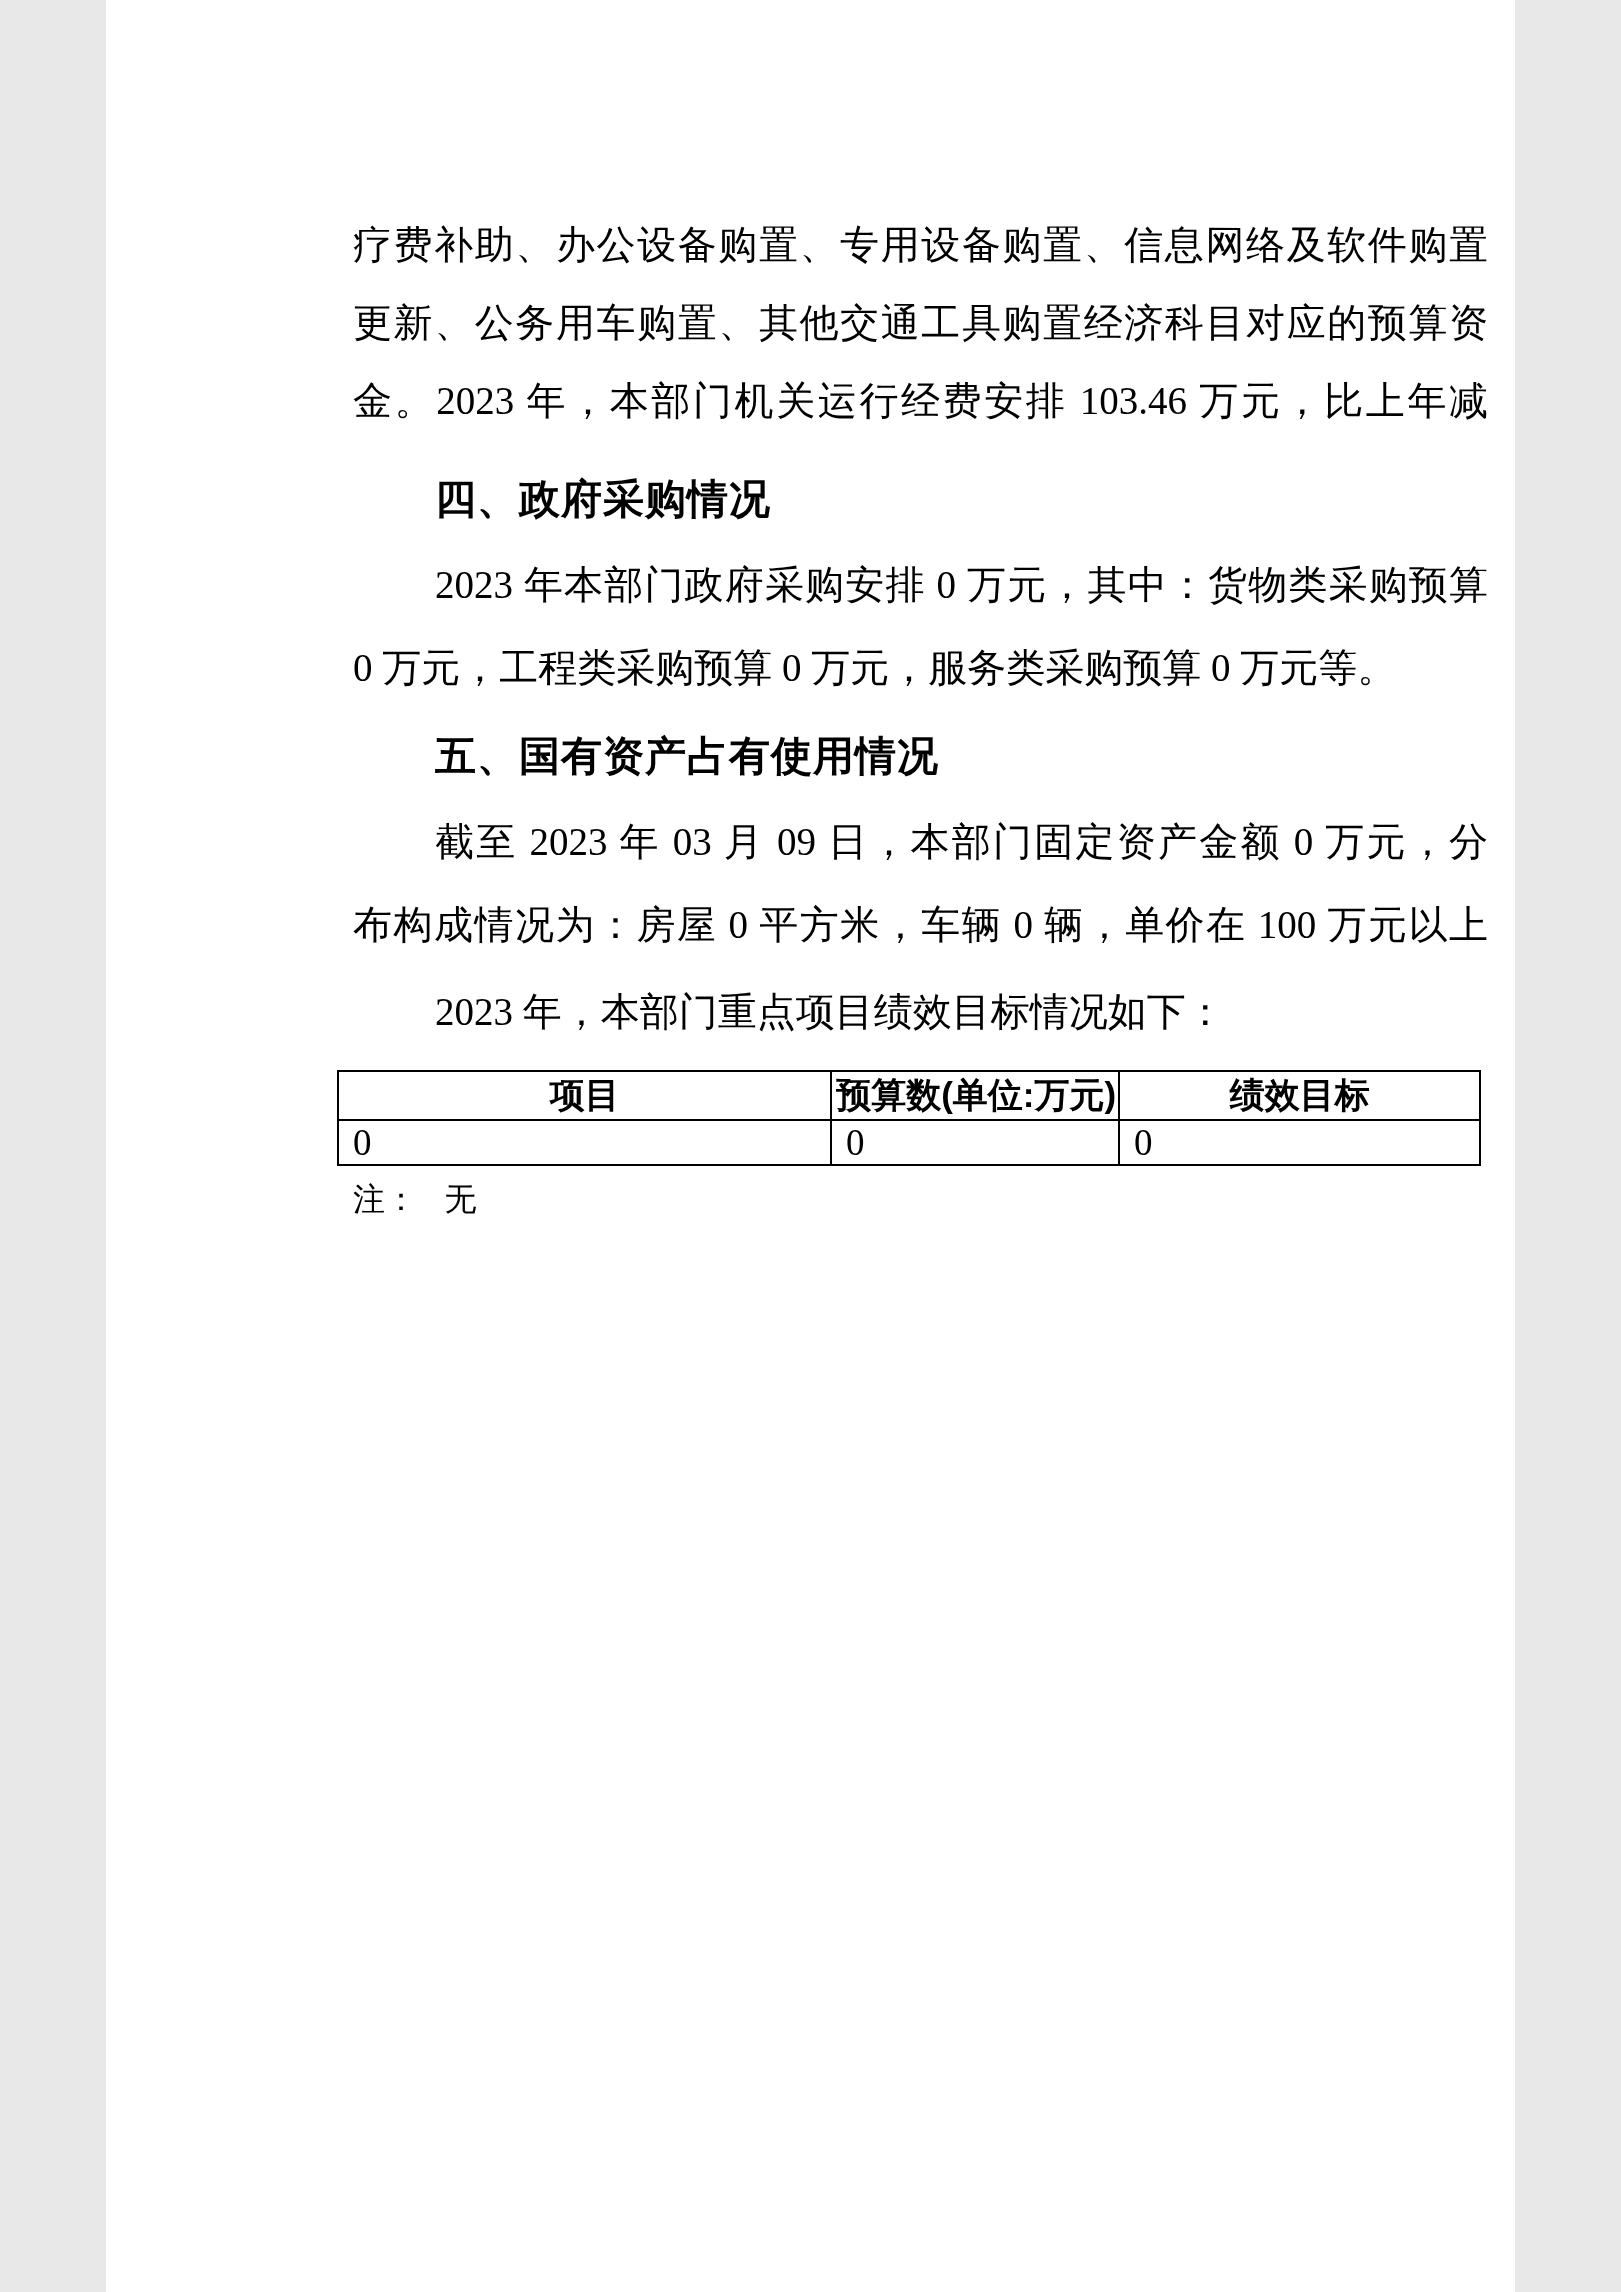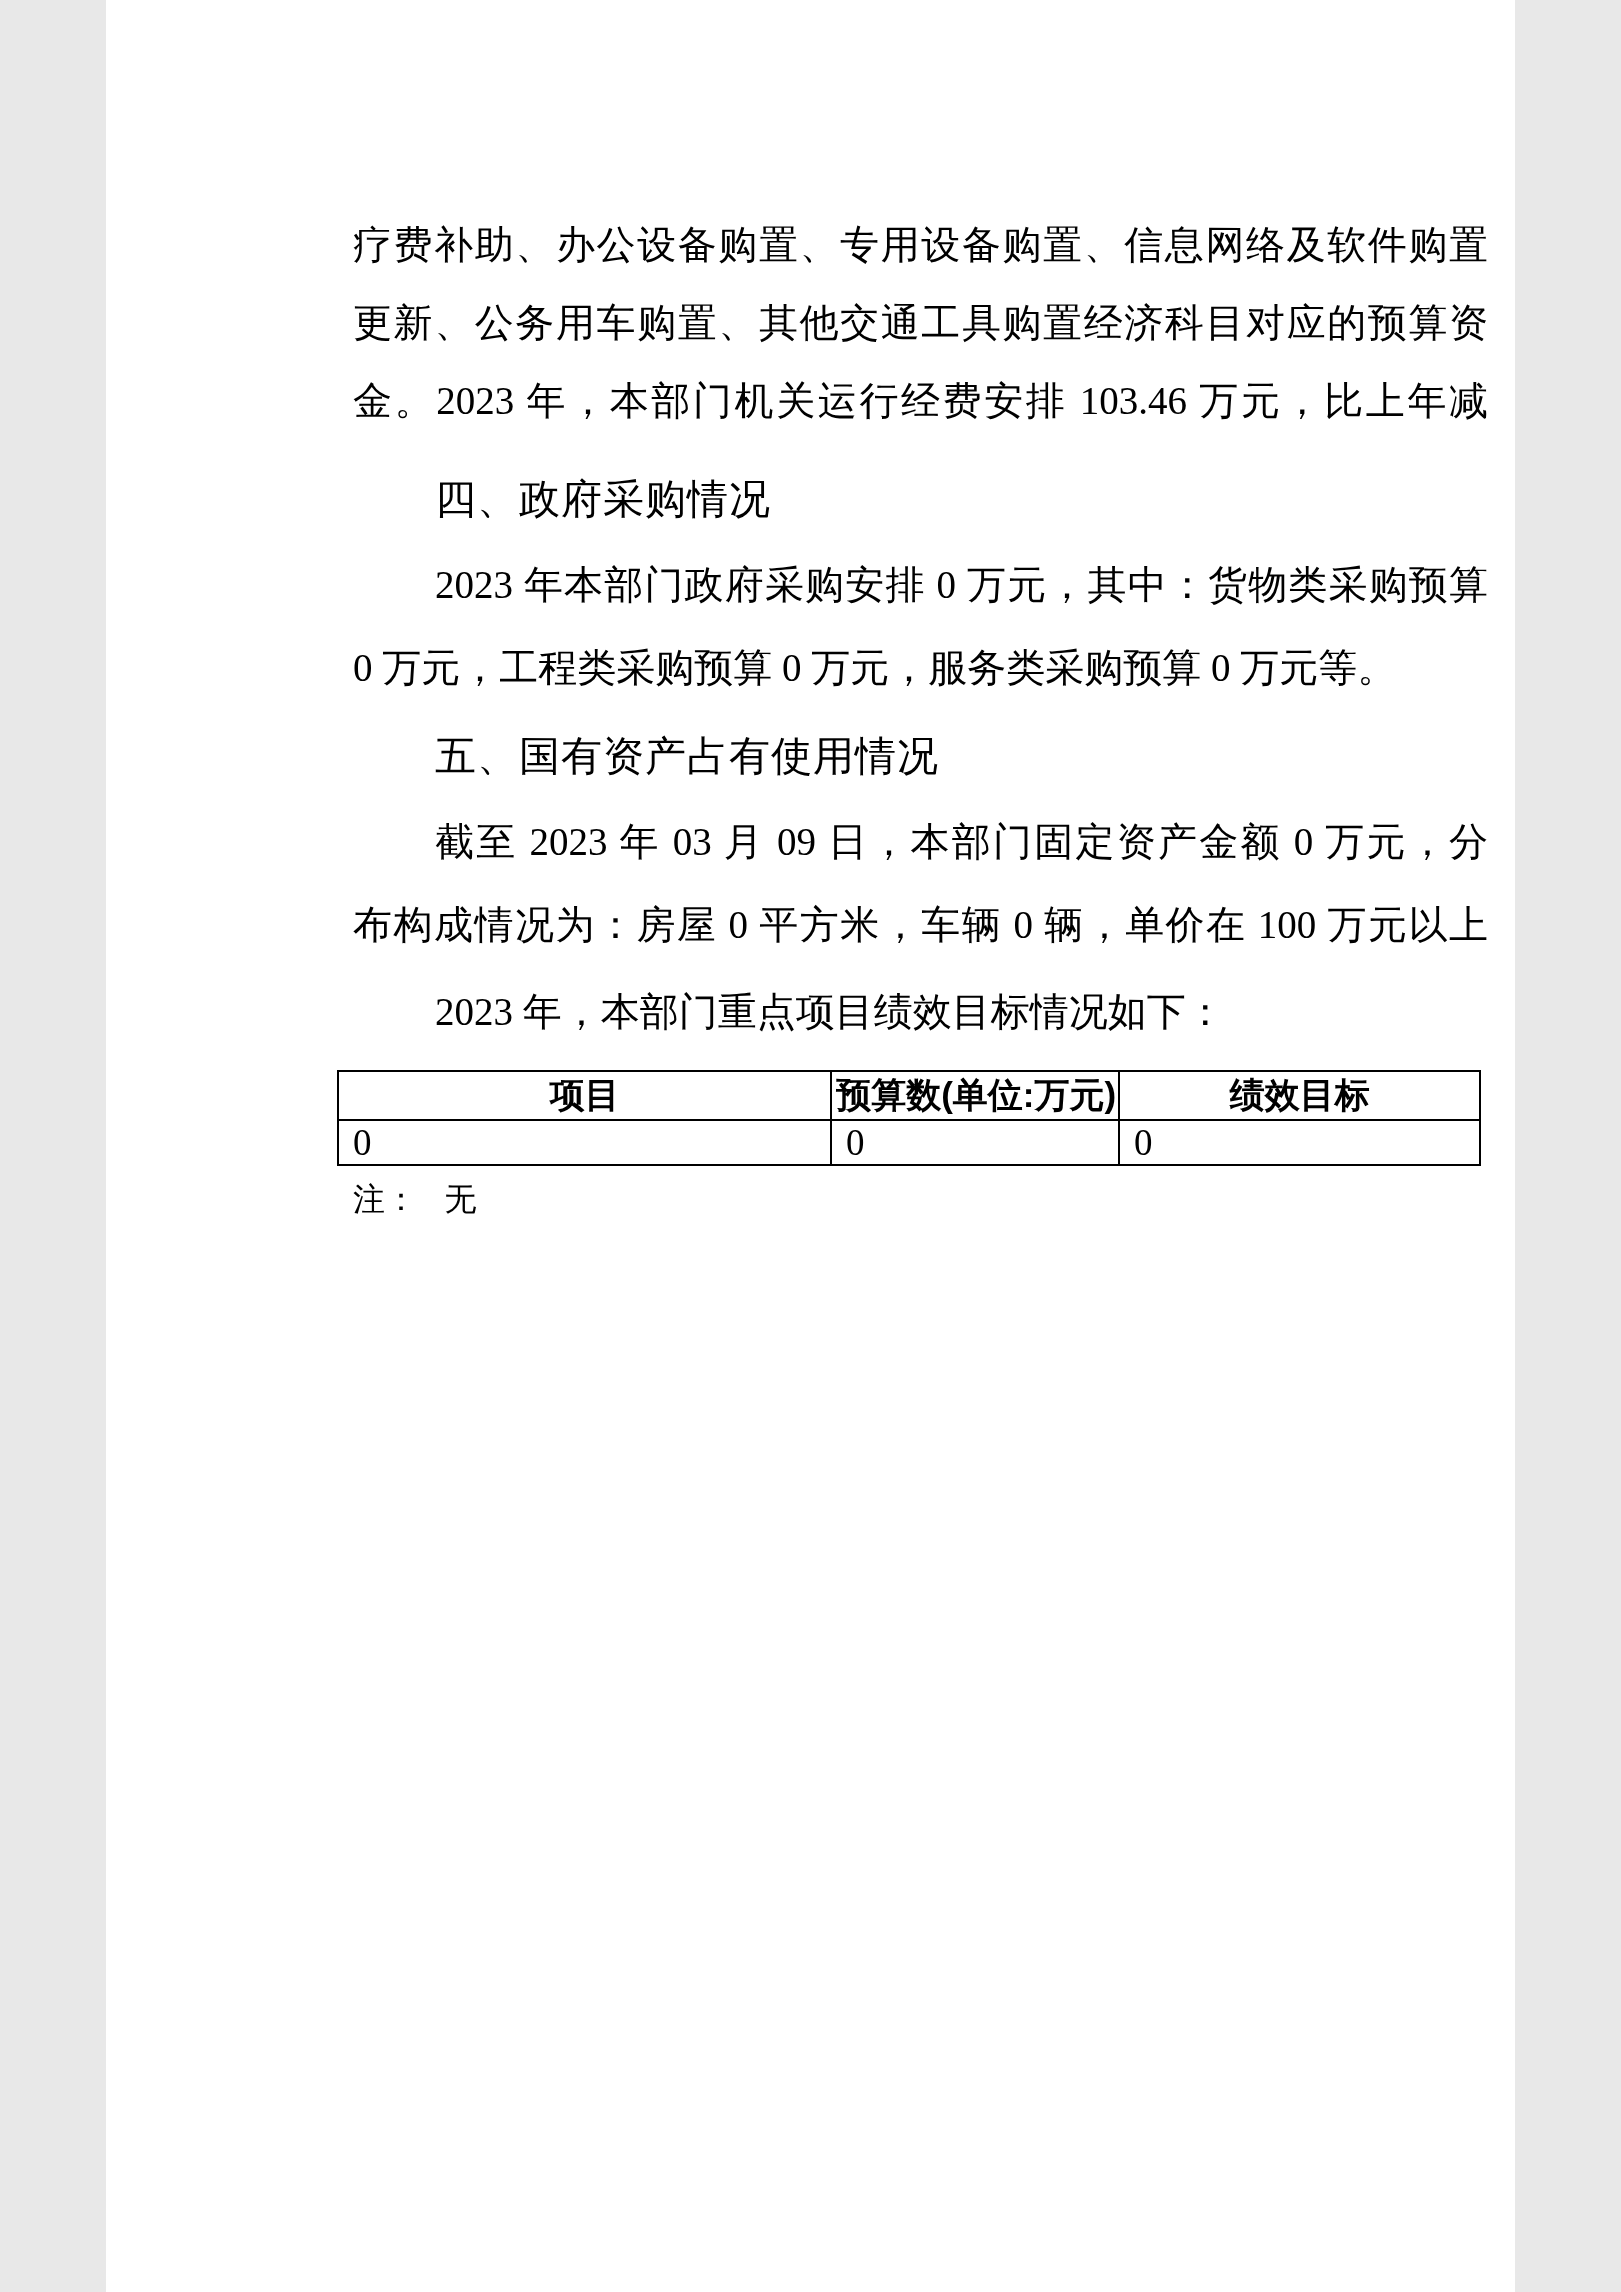--- a/index.html
+++ b/index.html
@@ -28,21 +28,21 @@
     text-align:justify;
     text-align-last:justify;
     white-space:normal;
   }
   .para-first .line{line-height:78px;}
   .line.indent{text-indent:82px;}
   .line.end{text-align-last:left;}
   
   .heading{
     font-family:"Liberation Sans","DejaVu Sans",sans-serif;
-    font-weight:400;
+    font-weight:700;
     font-size:41px;
     line-height:83px;
     margin:0 0 0 82px;
     letter-spacing:1px;
   }
   .heading.h-proc{margin-top:17.6px;}
   .heading.h-assets{margin-top:6.9px;}
   .heading.h-perf{margin-top:0px;}
   .para.p-proc{margin-top:2px;}
   .para.p-assets{margin-top:2px;}

